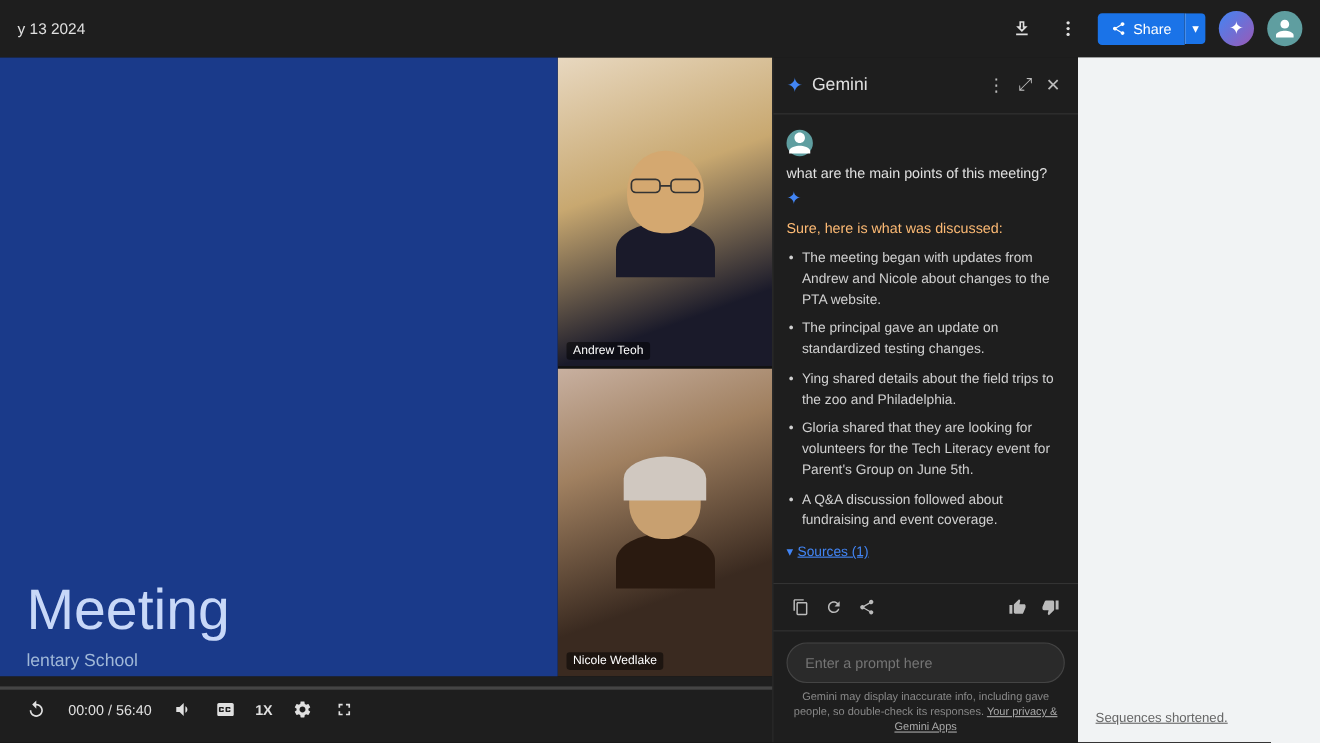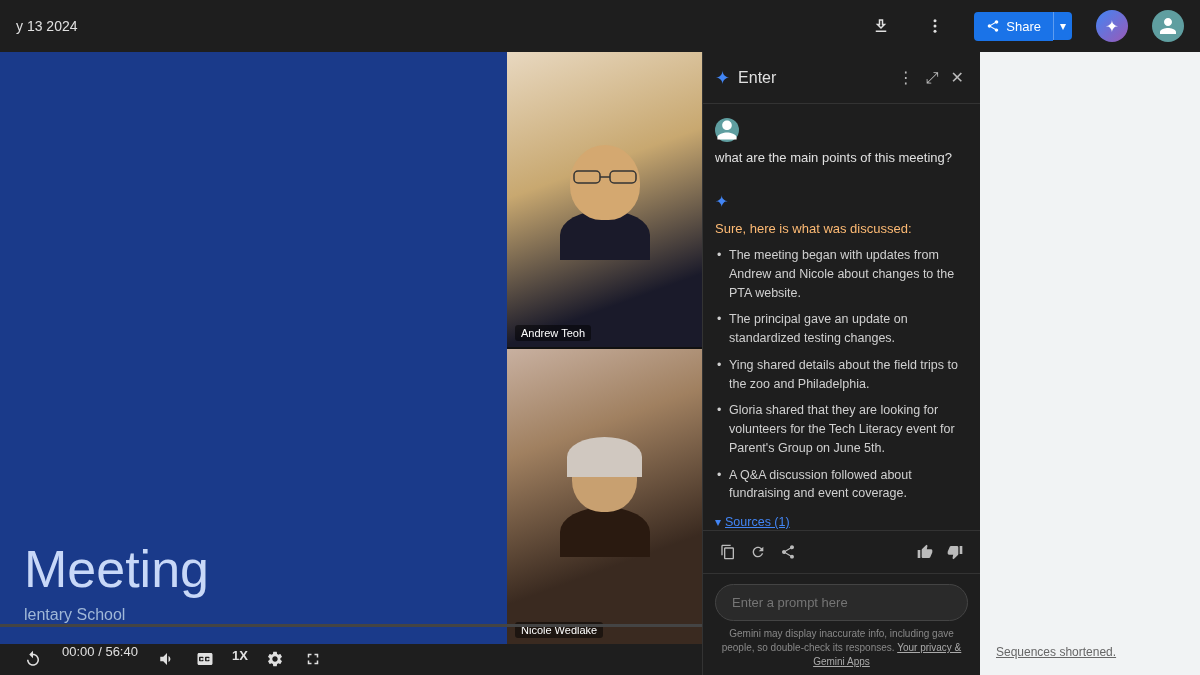--- a/index.html
+++ b/index.html
@@ -23,21 +23,21 @@
       padding: 0 16px;
       flex-shrink: 0;
     }
     .top-bar-left {
       color: #e0e0e0;
       font-size: 14px;
     }
     .top-bar-right {
       display: flex;
       align-items: center;
-      gap: 24px;
+      gap: 12px;
     }
     .icon-btn {
       background: none;
       border: none;
       cursor: pointer;
       color: #e0e0e0;
       padding: 6px;
       border-radius: 50%;
       display: flex;
       align-items: center;
@@ -115,21 +115,21 @@
       display: flex;
       position: relative;
       overflow: hidden;
     }
     .main-slide {
       flex: 1;
       background: #1a3a8a;
       display: flex;
       flex-direction: column;
       justify-content: flex-end;
-      padding: 20px 24px;
+      padding: 5px 24px;
       position: relative;
     }
     .slide-title {
       font-size: 52px;
       font-weight: 500;
       color: #c8d8f8;
       line-height: 1.1;
     }
     .slide-subtitle {
       font-size: 16px;
@@ -236,24 +236,24 @@
       left: 8px;
       color: #fff;
       font-size: 11px;
       background: rgba(0,0,0,0.5);
       padding: 2px 6px;
       border-radius: 3px;
     }
 
     
     .video-controls {
-      height: 31px;
+      height: 60px;
       background: #1e1e1e;
       display: flex;
-      align-items: flex-start;
+      align-items: center;
       padding: 0 16px;
       gap: 4px;
     }
     .progress-bar-container {
       position: absolute;
       bottom: 48px;
       left: 0;
       right: 0;
       height: 3px;
       background: #444;
@@ -333,21 +333,21 @@
       align-items: center;
     }
 
     
     .chat-area {
       flex: 1;
       overflow-y: auto;
       padding: 14px 12px;
       display: flex;
       flex-direction: column;
-      gap: 24px;
+      gap: 2px;
     }
     .chat-area::-webkit-scrollbar { width: 4px; }
     .chat-area::-webkit-scrollbar-track { background: #1e1e1e; }
     .chat-area::-webkit-scrollbar-thumb { background: #444; border-radius: 2px; }
 
     .user-message-block {
       display: flex;
       flex-direction: column;
       gap: 6px;
     }
@@ -590,21 +590,21 @@
         <svg width="18" height="18" viewBox="0 0 24 24" fill="#e0e0e0">
             <path d="M7 14H5v5h5v-2H7v-3zm-2-4h2V7h3V5H5v5zm12 7h-3v2h5v-5h-2v3zM14 5v2h3v3h2V5h-5z"></path>
           </svg>
       </button>
     </div>
   </div>
 
   <div class="gemini-panel">
     <div class="gemini-header">
       <span class="gemini-star">✦</span>
-      <span class="gemini-title">Enter</span>
+      <span class="gemini-title">Gemini</span>
       <div class="gemini-header-icons">
         <button class="gemini-icon-small">⋮</button>
         <button class="gemini-icon-small">⤢</button>
         <button class="gemini-icon-small">✕</button>
       </div>
     </div>
 
     <div class="chat-area">
 
       <div class="user-message-block">

